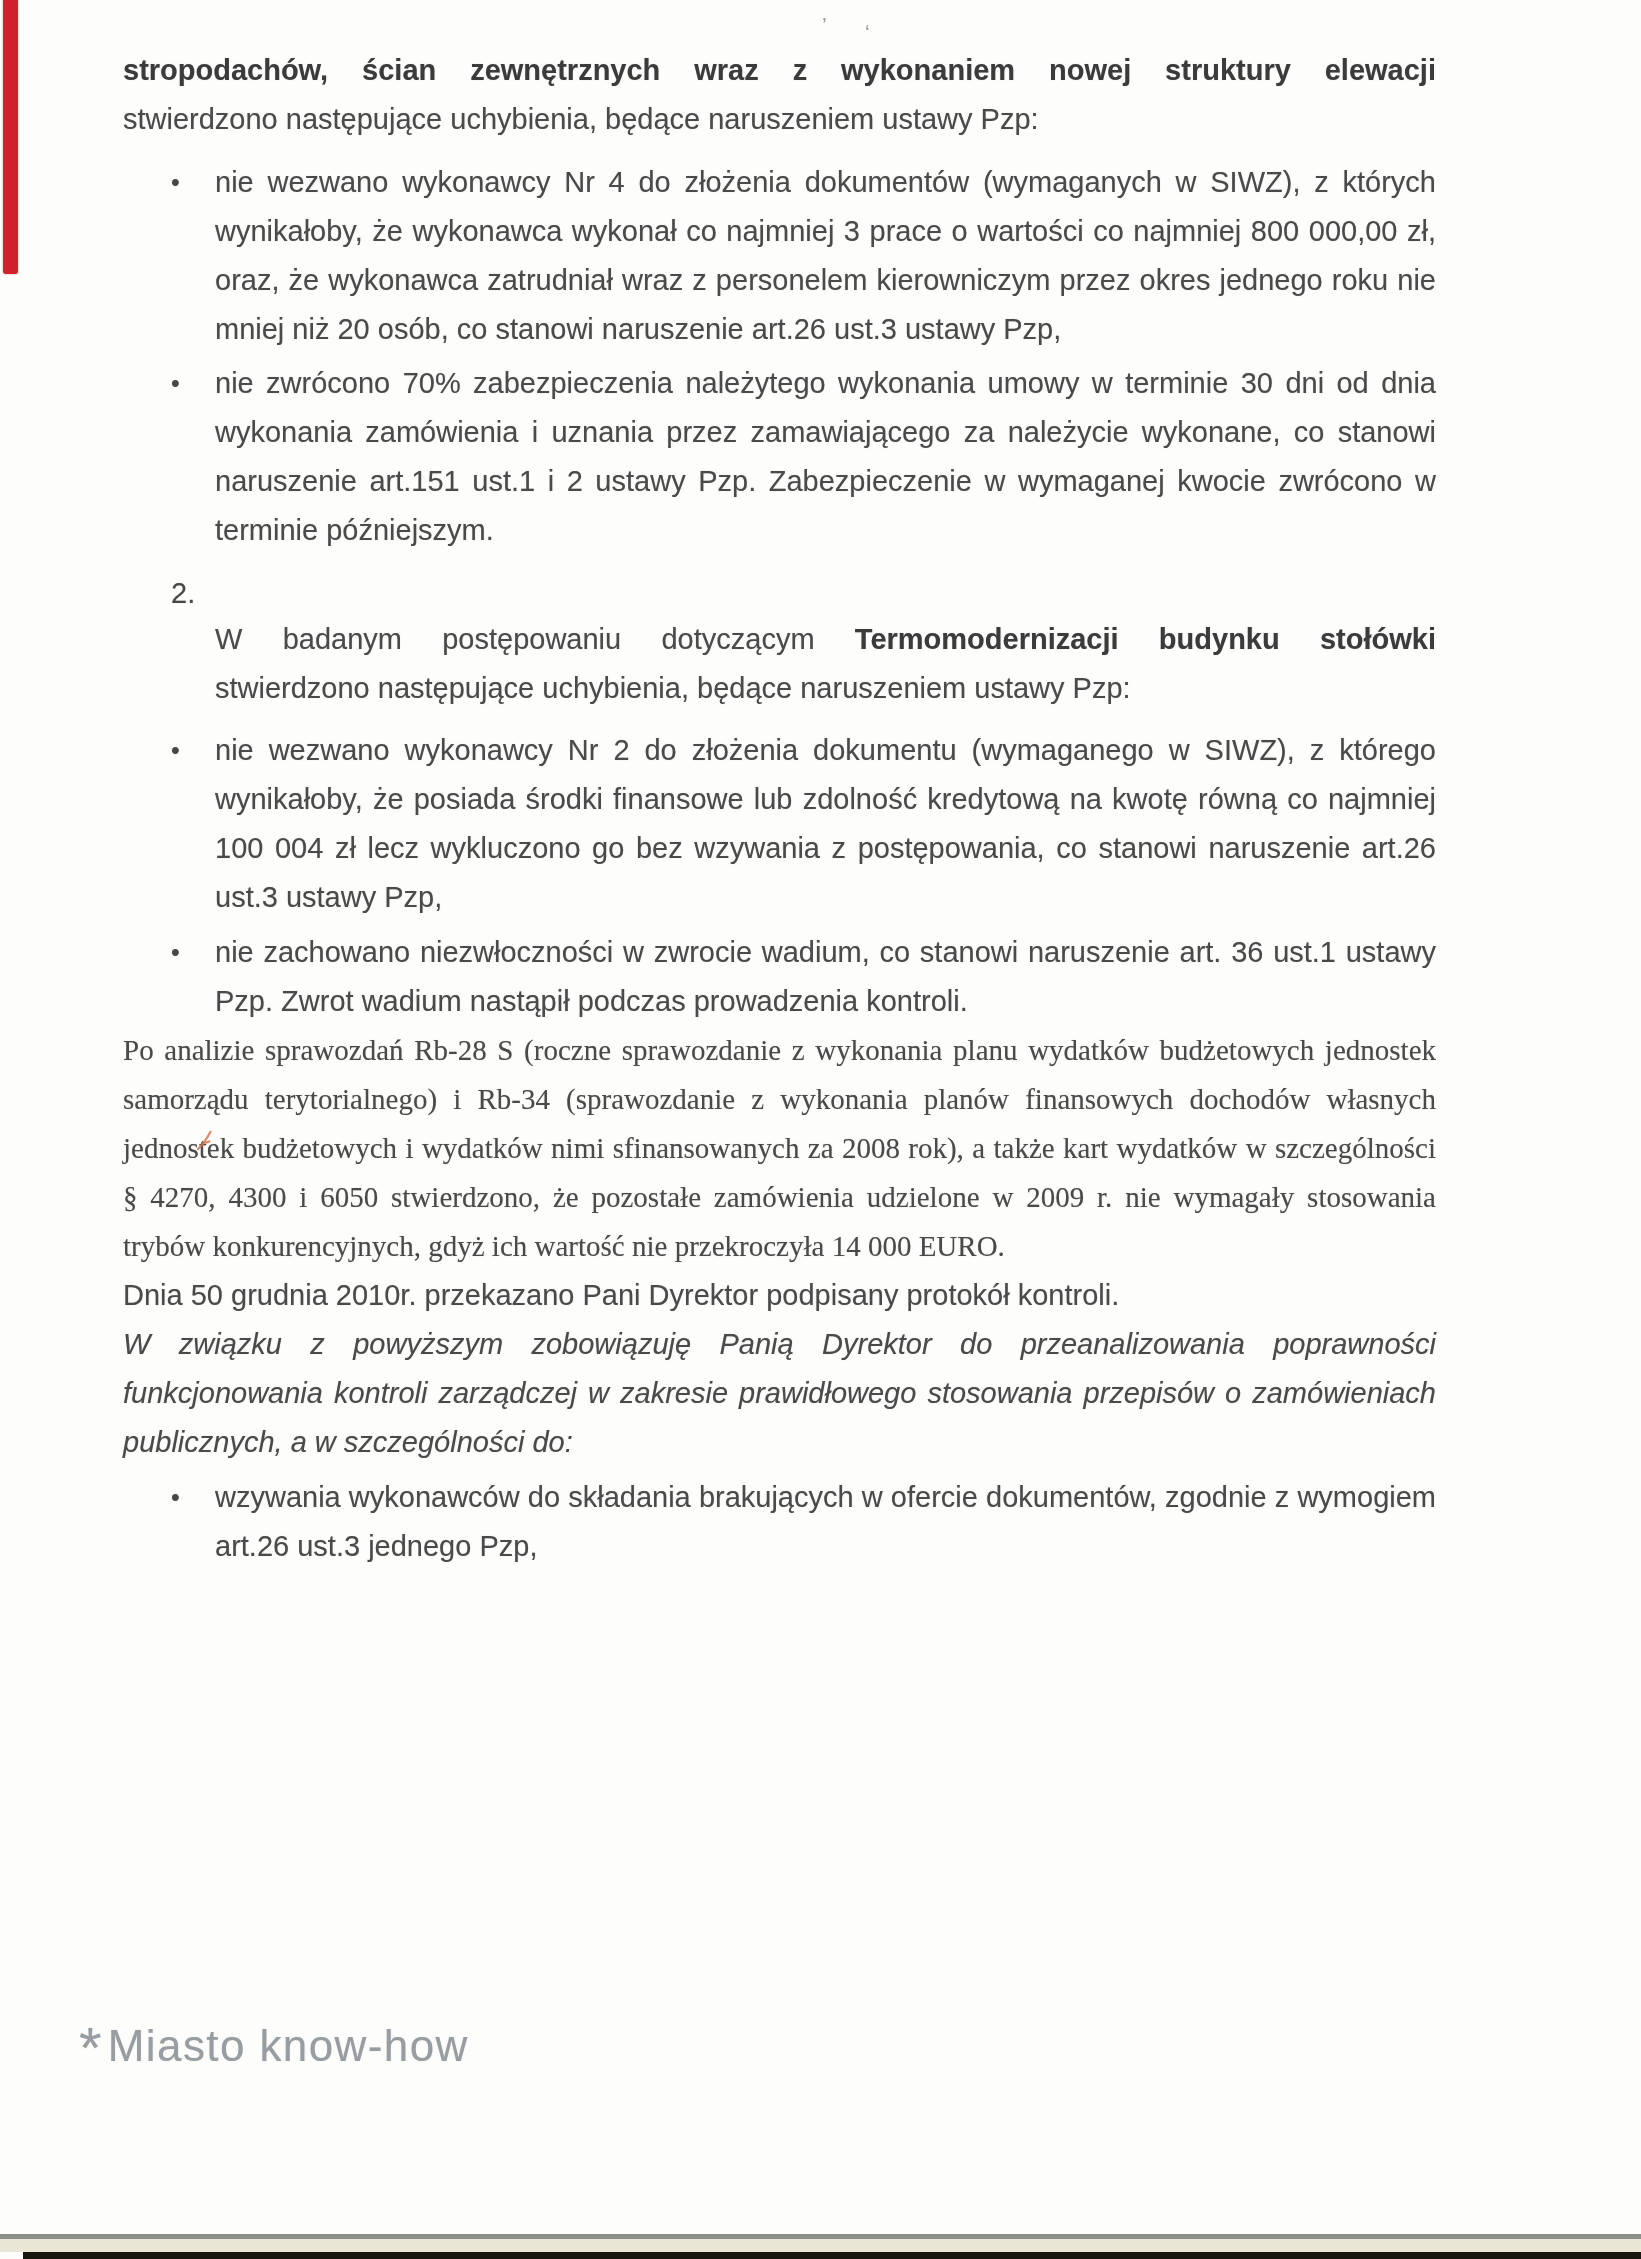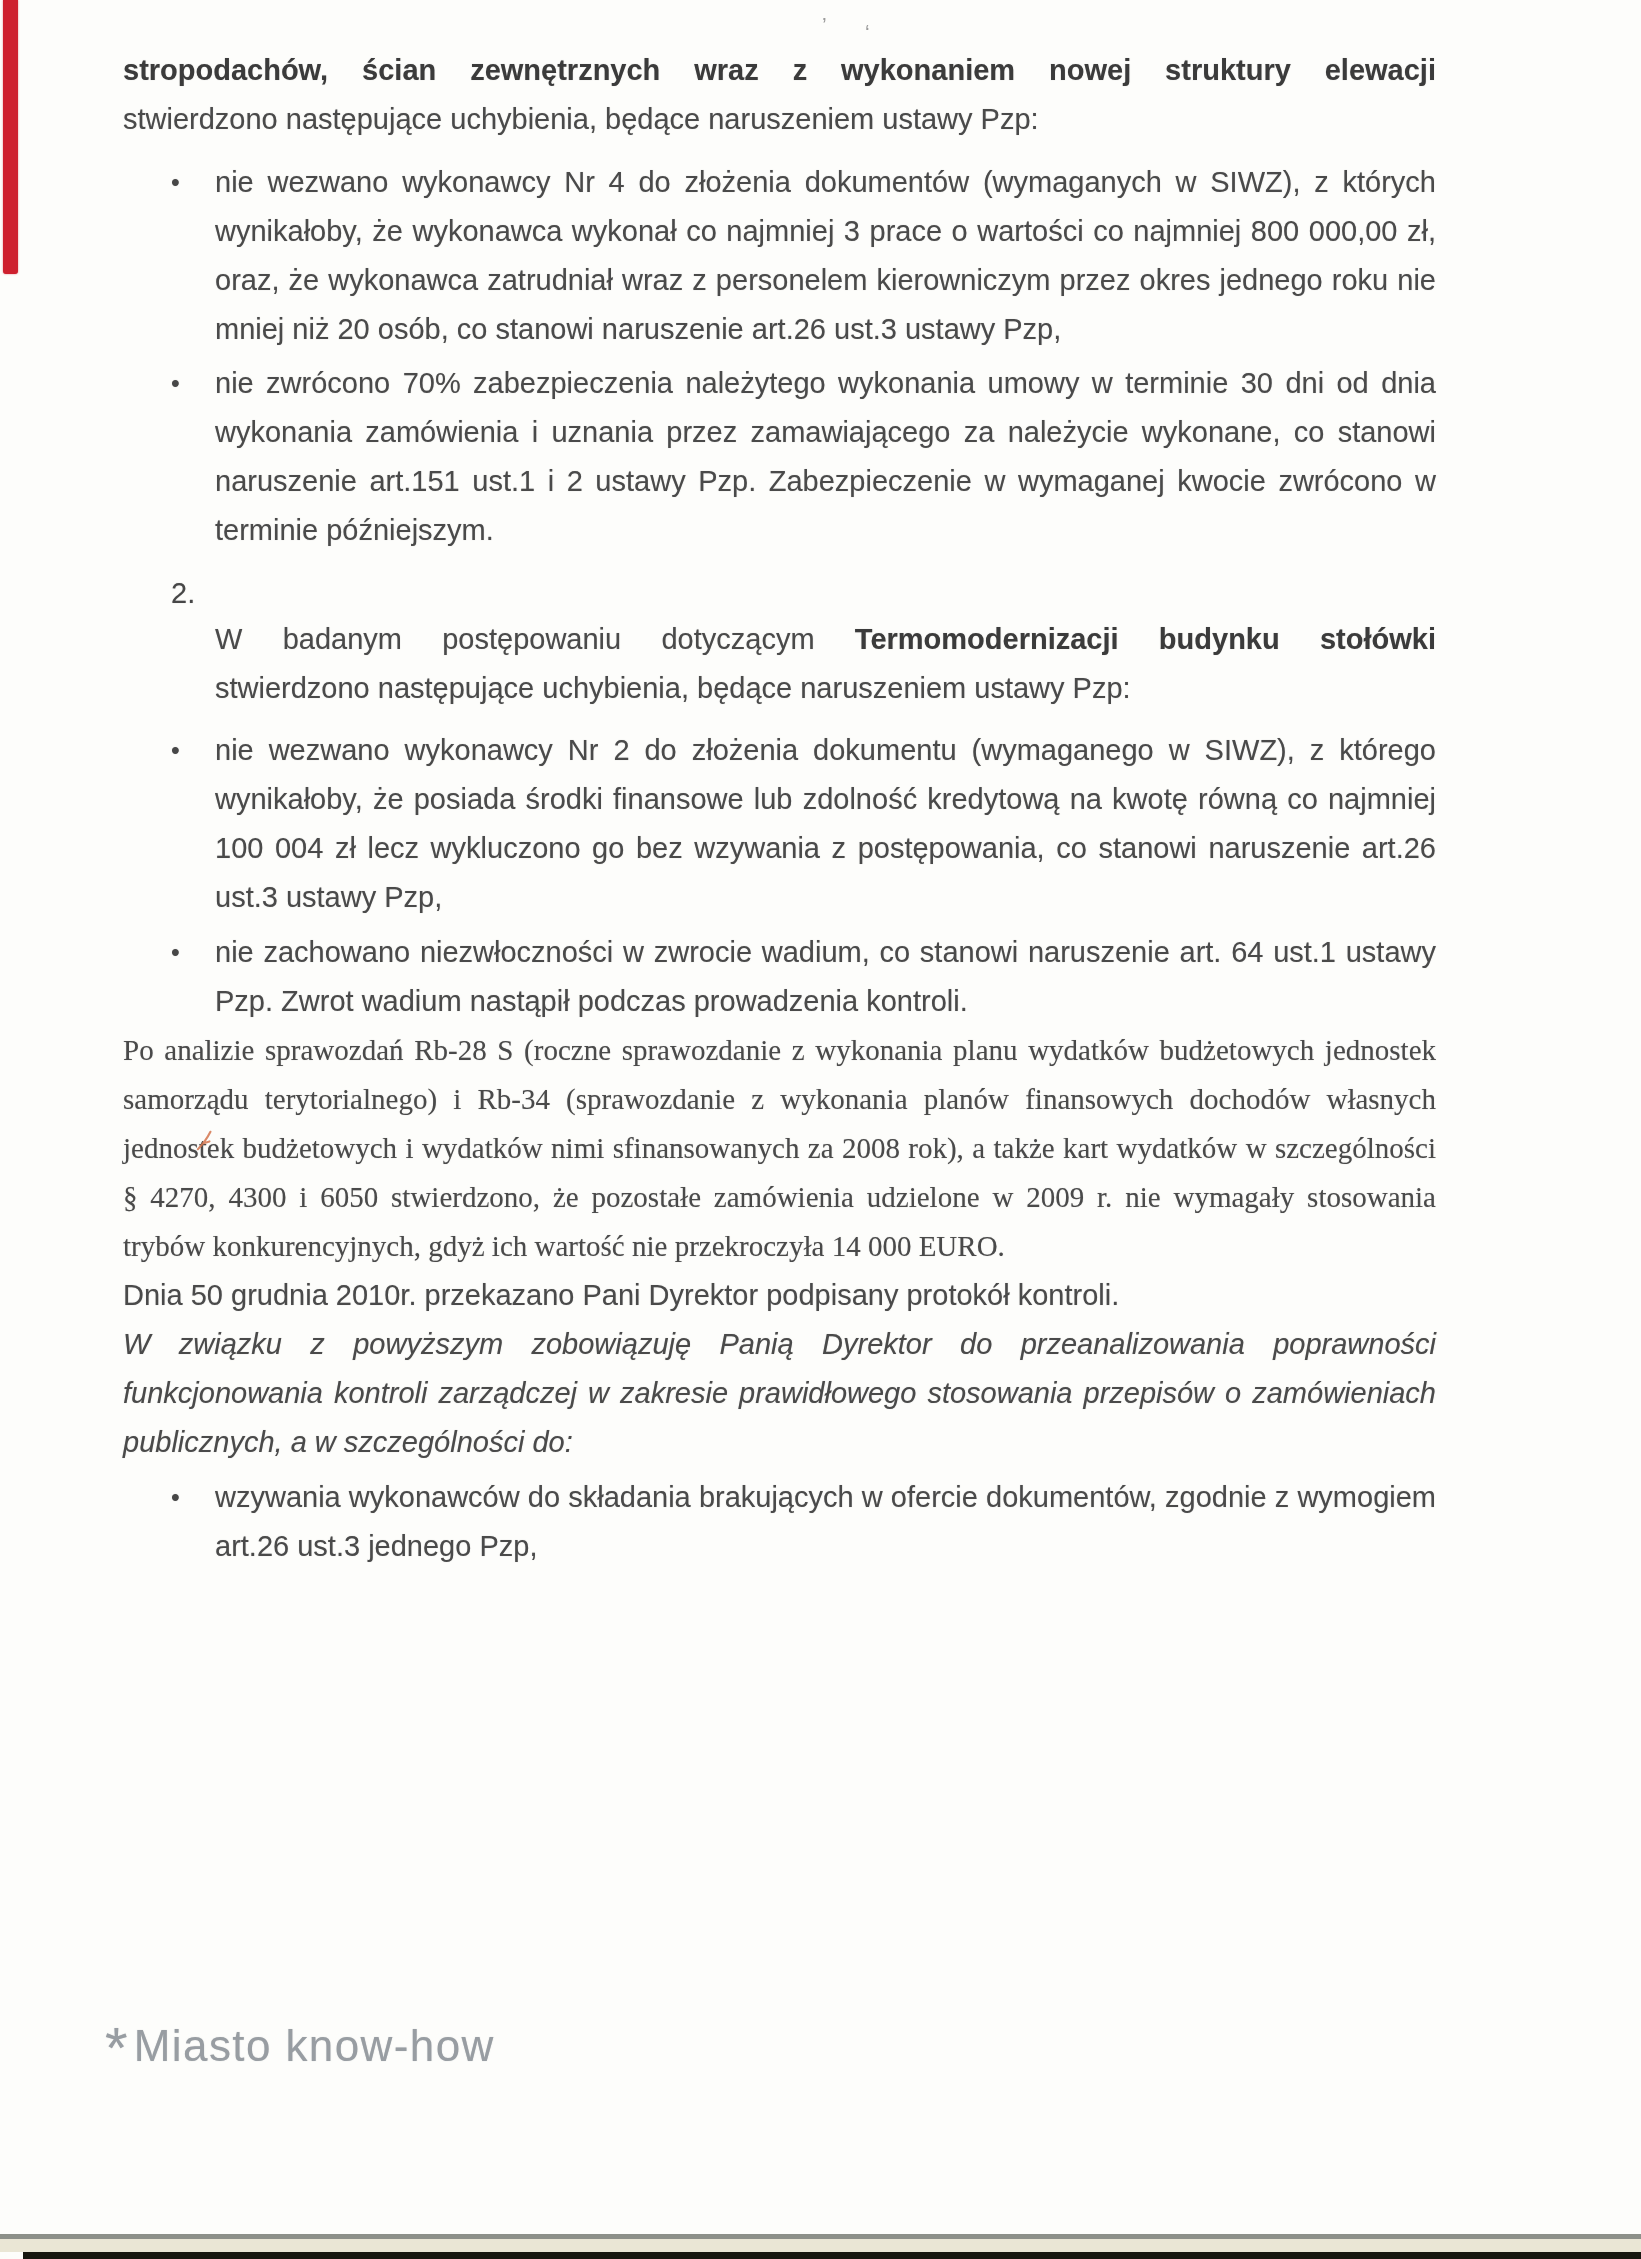--- a/index.html
+++ b/index.html
@@ -32,21 +32,21 @@
   .li .marker{flex:0 0 92px;box-sizing:border-box;padding-left:48px;color:#474747;}
   .li .marker.dot{font-size:25px;}
   .li .li-text{flex:1 1 auto;text-align:justify;}
   .gap-s{margin-top:13.5px;}
   .gap-xs{margin-top:5.8px;}
   .para-lg{margin-top:75px;font-family:Liberation Serif, serif;}
   .para-md{margin-top:37px;}
   .para-xl{margin-top:50px;font-style:italic;}
   
   .footer-logo{
-    position:absolute;left:105px;top:2014px;
+    position:absolute;left:79px;top:2014px;
     color:#989da2;font-size:44px;letter-spacing:1.4px;
     text-shadow:0 0 1px rgba(150,155,160,.5);
     white-space:nowrap;
   }
   .footer-logo .ast{font-size:58px;vertical-align:-6.8px;margin-right:4.8px;color:#9298​9d;}
   
   .red-ribbon{
     position:absolute;left:2.9px;top:0;width:15.4px;height:274px;
     background:#ce202e;border-radius:0 0 2.9px 2.9px;
     box-shadow:0 0 1.9px rgba(206,32,46,.6);
@@ -93,21 +93,21 @@
       </p>
     </div>
 
     <div class="li gap-s">
       <span class="marker dot">•</span>
       <p class="li-text">nie wezwano wykonawcy Nr 2 do złożenia dokumentu (wymaganego w SIWZ), z którego wynikałoby, że posiada środki finansowe lub zdolność kredytową na kwotę równą co najmniej 100 004 zł lecz wykluczono go bez wzywania z postępowania, co stanowi naruszenie art.26 ust.3 ustawy Pzp,</p>
     </div>
 
     <div class="li gap-xs">
       <span class="marker dot">•</span>
-      <p class="li-text">nie zachowano niezwłoczności w zwrocie wadium, co stanowi naruszenie art. 64 ust.1 ustawy Pzp. Zwrot wadium nastąpił podczas prowadzenia kontroli.</p>
+      <p class="li-text">nie zachowano niezwłoczności w zwrocie wadium, co stanowi naruszenie art. 36 ust.1 ustawy Pzp. Zwrot wadium nastąpił podczas prowadzenia kontroli.</p>
     </div>
 
     <p class="para-lg">Po analizie sprawozdań Rb-28 S (roczne sprawozdanie z wykonania planu wydatków budżetowych jednostek samorządu terytorialnego) i Rb-34 (sprawozdanie z wykonania planów finansowych dochodów własnych jednostek budżetowych i wydatków nimi sfinansowanych za 2008 rok), a także kart wydatków w szczególności § 4270, 4300 i 6050 stwierdzono, że pozostałe zamówienia udzielone w  2009 r. nie wymagały stosowania trybów konkurencyjnych, gdyż ich wartość nie przekroczyła 14 000 EURO.</p>
 
     <p class="para-md">Dnia  50 grudnia 2010r. przekazano Pani Dyrektor podpisany protokół kontroli.</p>
 
     <p class="para-xl">W związku z powyższym zobowiązuję Panią Dyrektor do przeanalizowania poprawności funkcjonowania kontroli zarządczej w zakresie prawidłowego stosowania przepisów o zamówieniach publicznych, a w szczególności do:</p>
 
     <div class="li gap-xs">
       <span class="marker dot">•</span>

